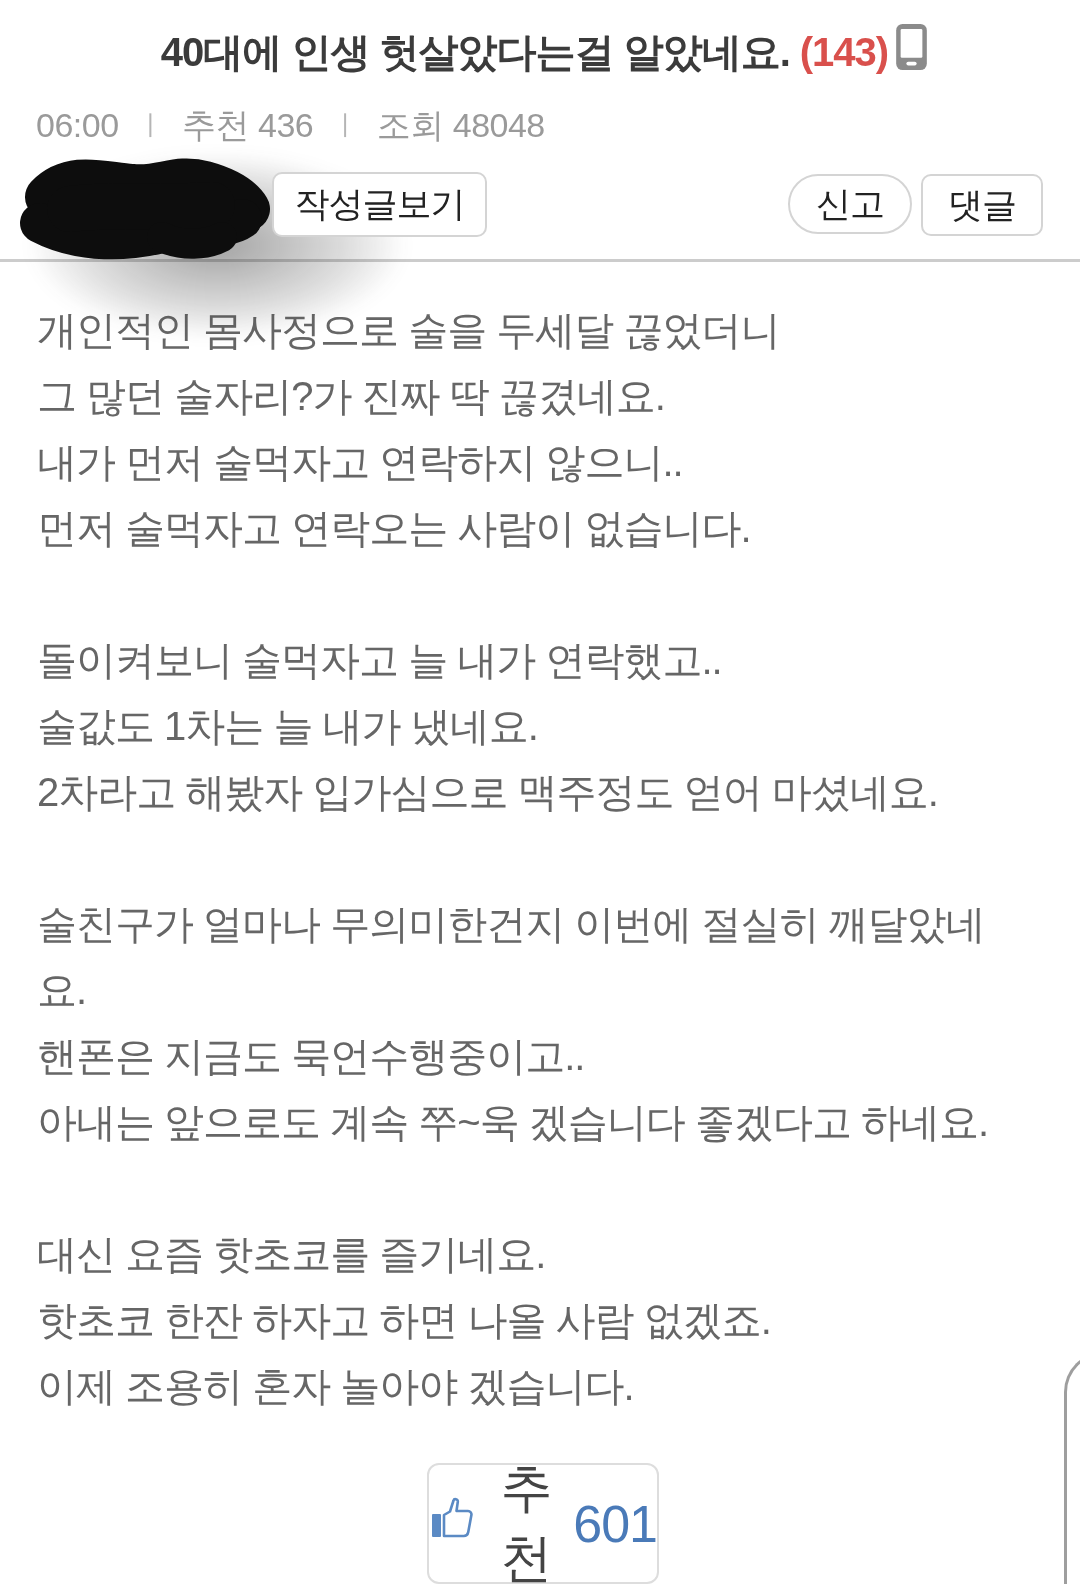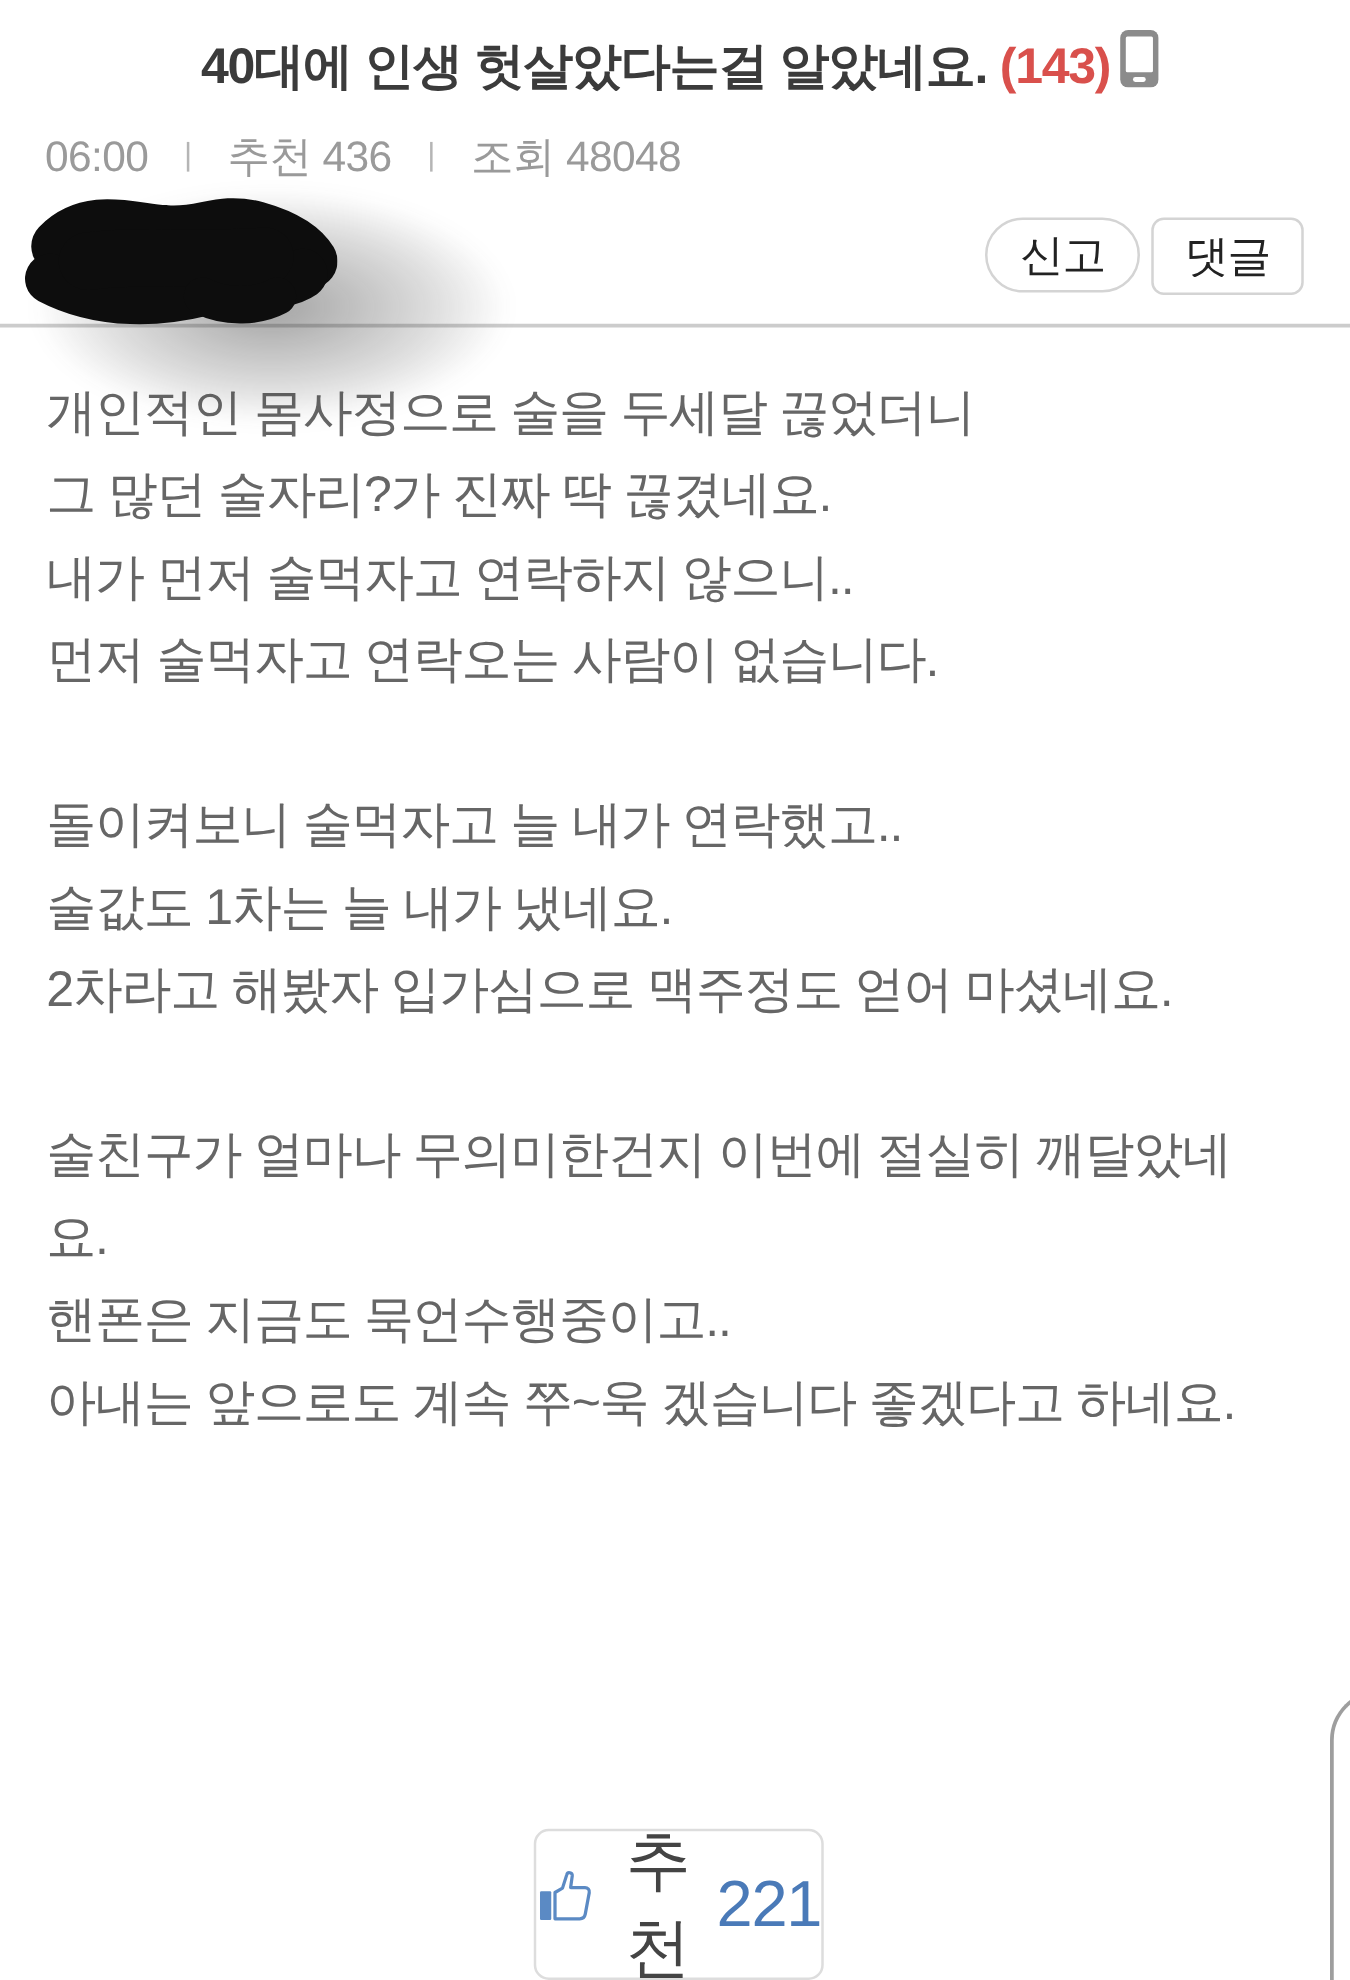--- a/index.html
+++ b/index.html
@@ -159,46 +159,50 @@
     <div class="redaction-scribble">
       <svg width="258" height="108" viewBox="0 0 258 108">
         <g fill="none" stroke="#0d0d0d" stroke-linecap="round">
           <path d="M35 42 C60 16, 95 30, 120 31 C150 34, 163 20, 193 28 C218 35, 230 44, 236 54" stroke-width="44"></path>
           <path d="M28 68 C70 90, 118 86, 150 78 C180 70, 213 76, 230 64" stroke-width="40"></path>
           <path d="M58 54 C100 48, 150 54, 200 50" stroke-width="46"></path>
           <path d="M150 82 C170 92, 195 90, 210 82" stroke-width="30"></path>
         </g>
       </svg>
     </div>
+    <button class="btn btn-view-posts">작성글보기</button>
     <button class="btn btn-report">신고</button>
     <button class="btn btn-comments">댓글</button>
   </div>
 
   <div class="divider"></div>
 
   <div class="post-body">
     <p>개인적인 몸사정으로 술을 두세달 끊었더니
 그 많던 술자리?가 진짜 딱 끊겼네요.
 내가 먼저 술먹자고 연락하지 않으니..
 먼저 술먹자고 연락오는 사람이 없습니다.</p>
     <p>돌이켜보니 술먹자고 늘 내가 연락했고..
 술값도 1차는 늘 내가 냈네요.
 2차라고 해봤자 입가심으로 맥주정도 얻어 마셨네요.</p>
     <p>술친구가 얼마나 무의미한건지 이번에 절실히 깨달았네
 요.
 핸폰은 지금도 묵언수행중이고..
 아내는 앞으로도 계속 쭈~욱 겠습니다 좋겠다고 하네요.</p>
+    <p>대신 요즘 핫초코를 즐기네요.
+핫초코 한잔 하자고 하면 나올 사람 없겠죠.
+이제 조용히 혼자 놀아야 겠습니다.</p>
   </div>
 
   <button class="like-btn">
     <span class="thumb-icon">
       <svg width="48" height="48" viewBox="0 0 48 48">
         <rect x="3" y="20" width="9" height="23" rx="1" fill="#5b8ac4"></rect>
         <path d="M15 42 V21 l6-3.5 3.5-11 c.6-2.2 4.5-1.6 4.3 1.2 L27.5 17 h11.5 c2.2 0 3.8 2 3.4 4.1 l-3.2 17.2 c-.4 2.1-2.2 3.7-4.4 3.7 z" fill="#ffffff" stroke="#5b8ac4" stroke-width="2.6" stroke-linejoin="round"></path>
       </svg>
     </span>
     <span class="like-label">추천</span>
-    <span class="like-count">221</span>
+    <span class="like-count">601</span>
   </button>
 
   <div class="partial-panel"></div>
 
 </div>
 
 </body></html>

